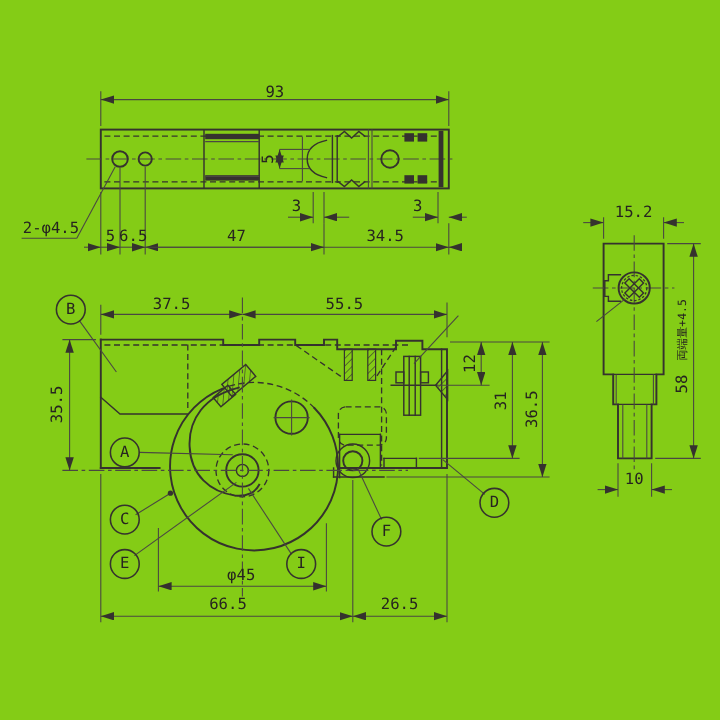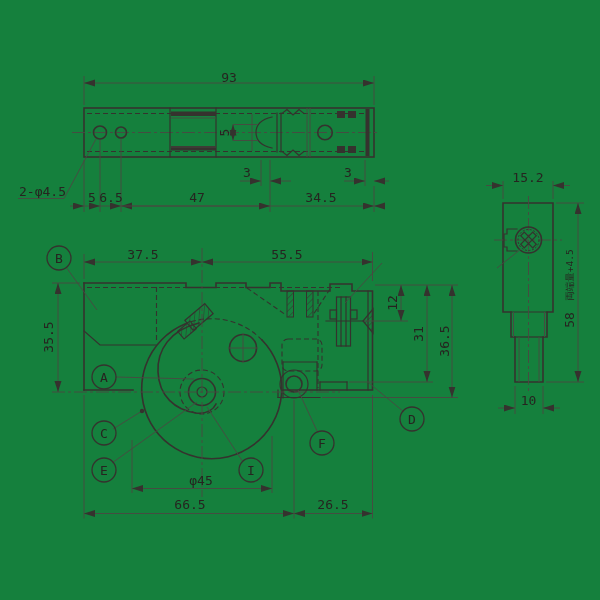--- a/index.html
+++ b/index.html
@@ -1,17 +1,17 @@
 <!DOCTYPE html>
 <html><head>
 <meta charset="utf-8">
 <style>
   html,body{margin:0;padding:0;}
   body{width:600px;height:600px;background:#f6f5f1;font-family:"DejaVu Sans Mono",monospace;}
-  .stage{position:relative;width:600px;height:600px;background:#15803d;overflow:hidden;}
+  .stage{position:relative;width:600px;height:600px;background:#84cc16;overflow:hidden;}
   svg{display:block;}
   .outline{stroke:#35322e;stroke-width:1.6;fill:none;stroke-linecap:square;}
   .med{stroke:#35322e;stroke-width:1.2;fill:none;stroke-linecap:square;}
   .thin{stroke:#4a4742;stroke-width:0.9;fill:none;}
   .dash{stroke:#35322e;stroke-width:1.1;fill:none;stroke-dasharray:5 3;}
   .cdash{stroke:#4a4742;stroke-width:0.9;fill:none;stroke-dasharray:13 3 3 3;}
   .dim{stroke:#4a4742;stroke-width:0.9;fill:none;}
   .fillink{fill:#35322e;stroke:none;}
   text{fill:#262420;font-family:"DejaVu Sans Mono",monospace;font-size:13px;text-anchor:middle;dominant-baseline:central;}
   text.small{font-size:9.5px;}

